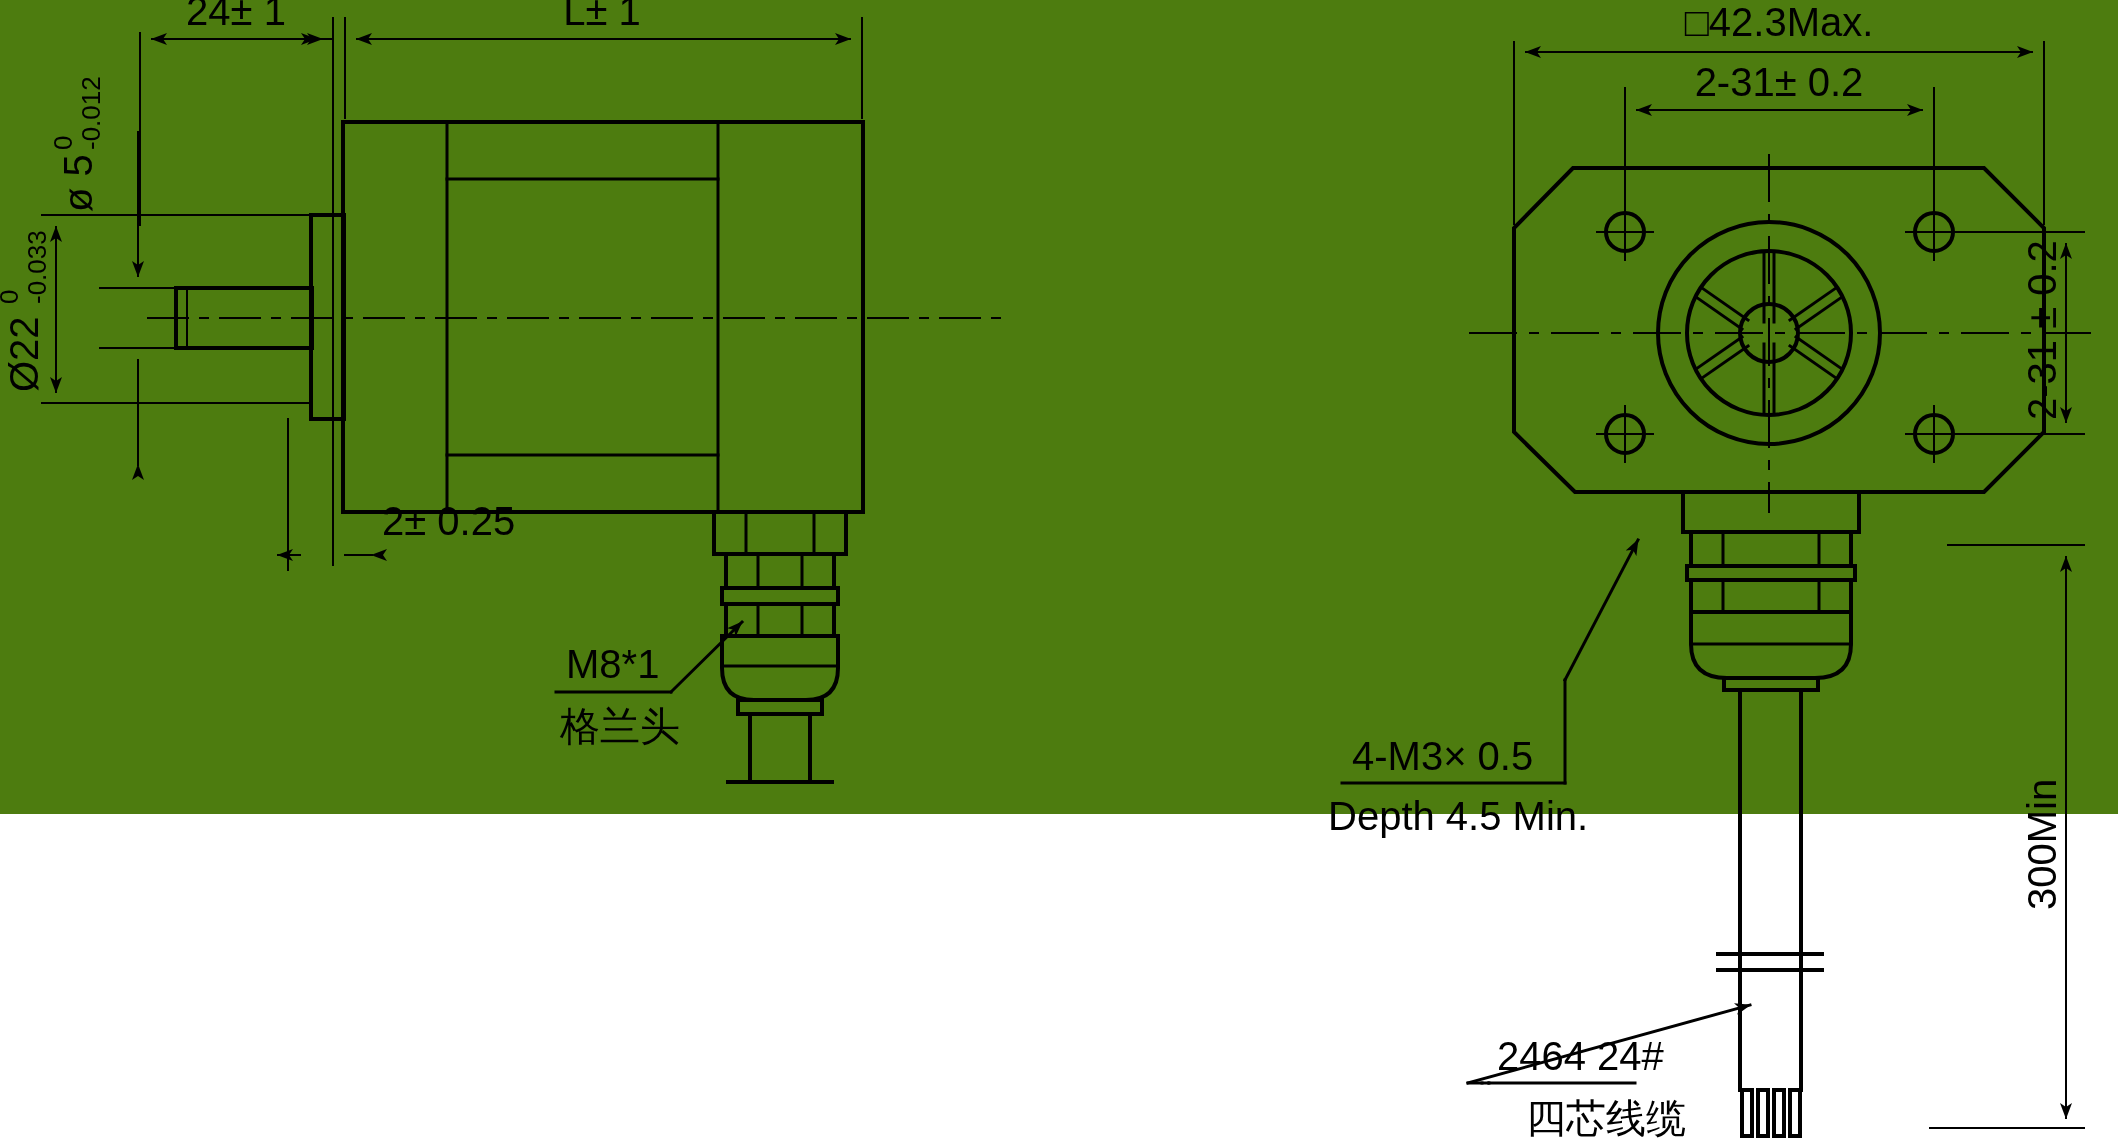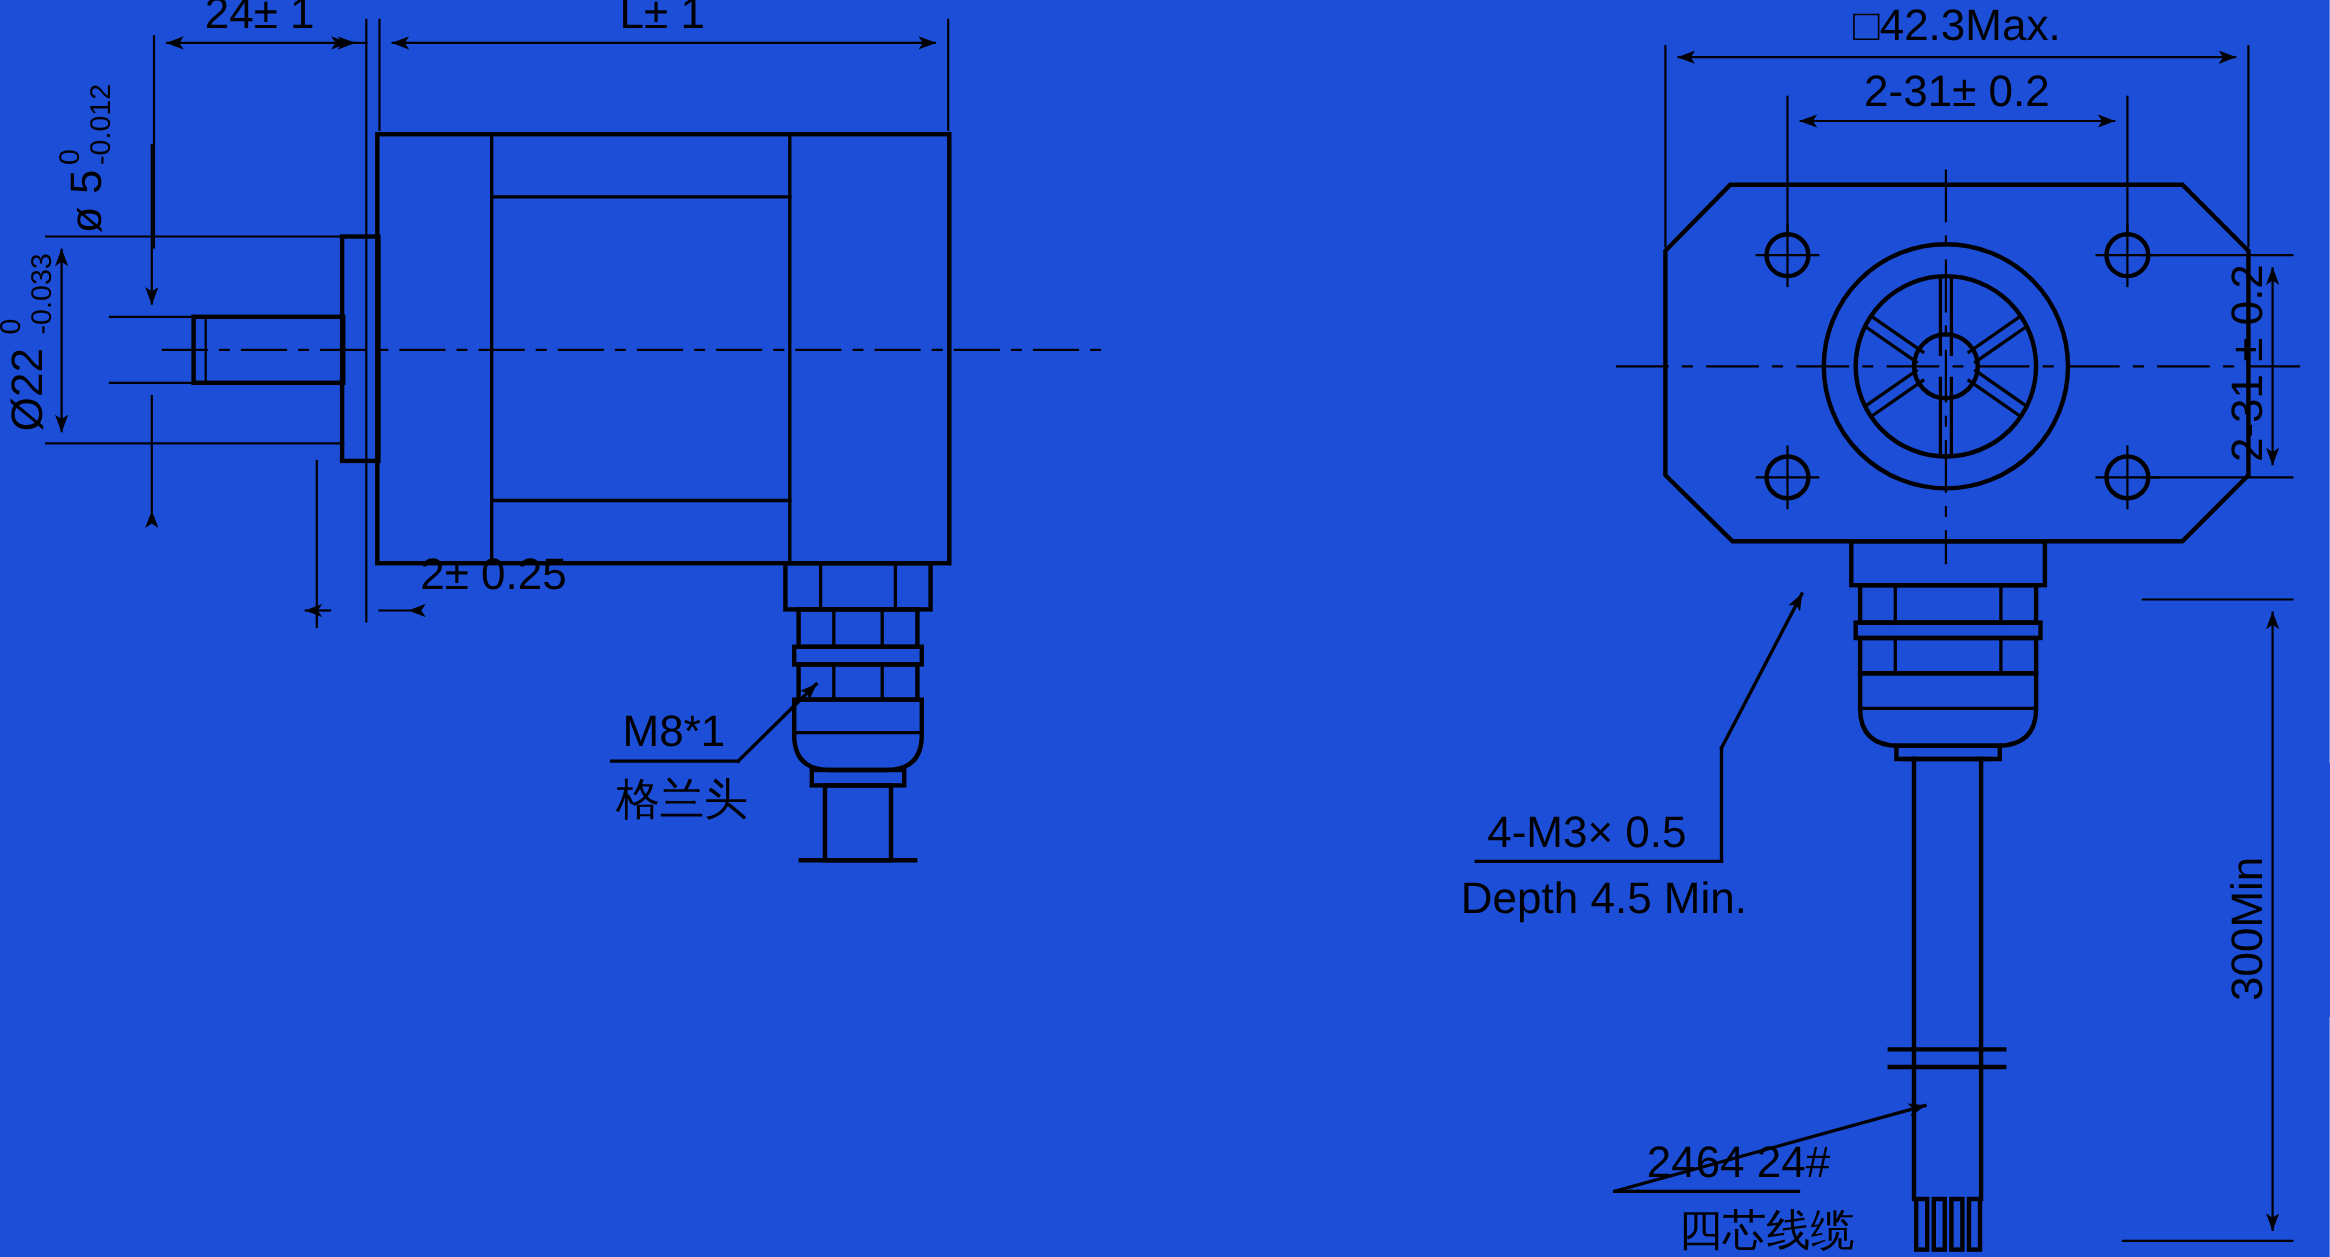--- a/index.html
+++ b/index.html
@@ -1,17 +1,17 @@
 <!DOCTYPE html>
 <html><head>
 <meta charset="utf-8">
 <style>
   html,body{margin:0;padding:0;background:#ffffff;}
   body{width:2118px;height:1143px;overflow:hidden;font-family:"Liberation Sans",sans-serif;}
-  #sheet{position:relative;width:2118px;height:1143px;background:#1d4ed8;}
+  #sheet{position:relative;width:2118px;height:814px;background:#4d7c0f;}
   svg{display:block;}
   .lbl{font-family:"Liberation Sans",sans-serif;fill:#000;font-size:40px;}
   .lbl-sm{font-family:"Liberation Sans",sans-serif;fill:#000;font-size:26px;}
 </style>
 </head>
 <body>
 
 <div id="sheet">
 <svg width="2118" height="1143" viewBox="0 0 2118 1143">
   <defs>

